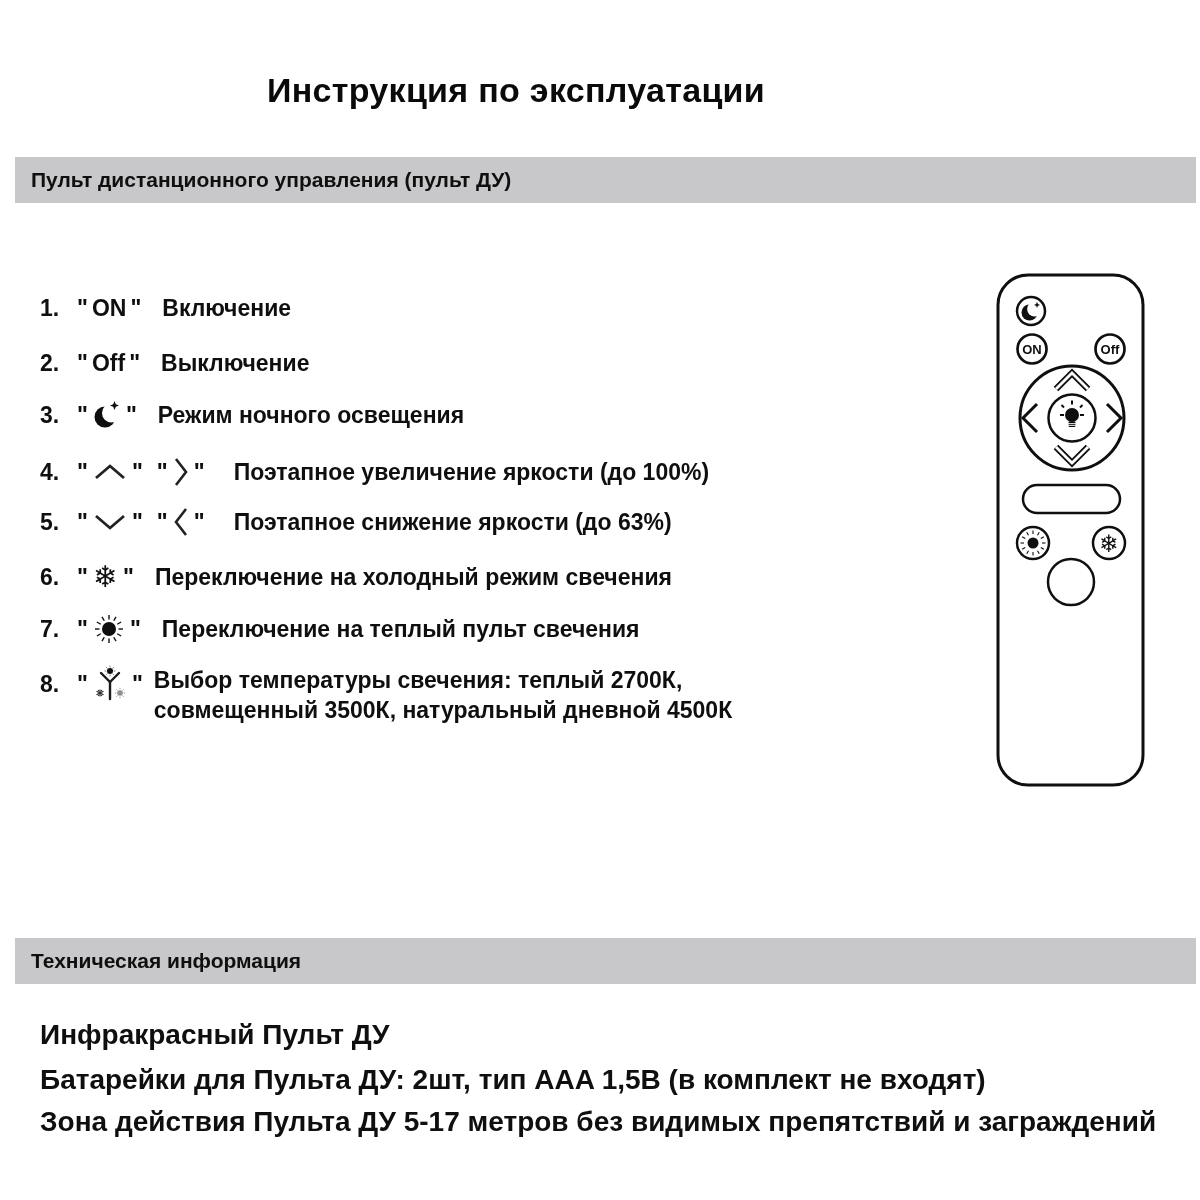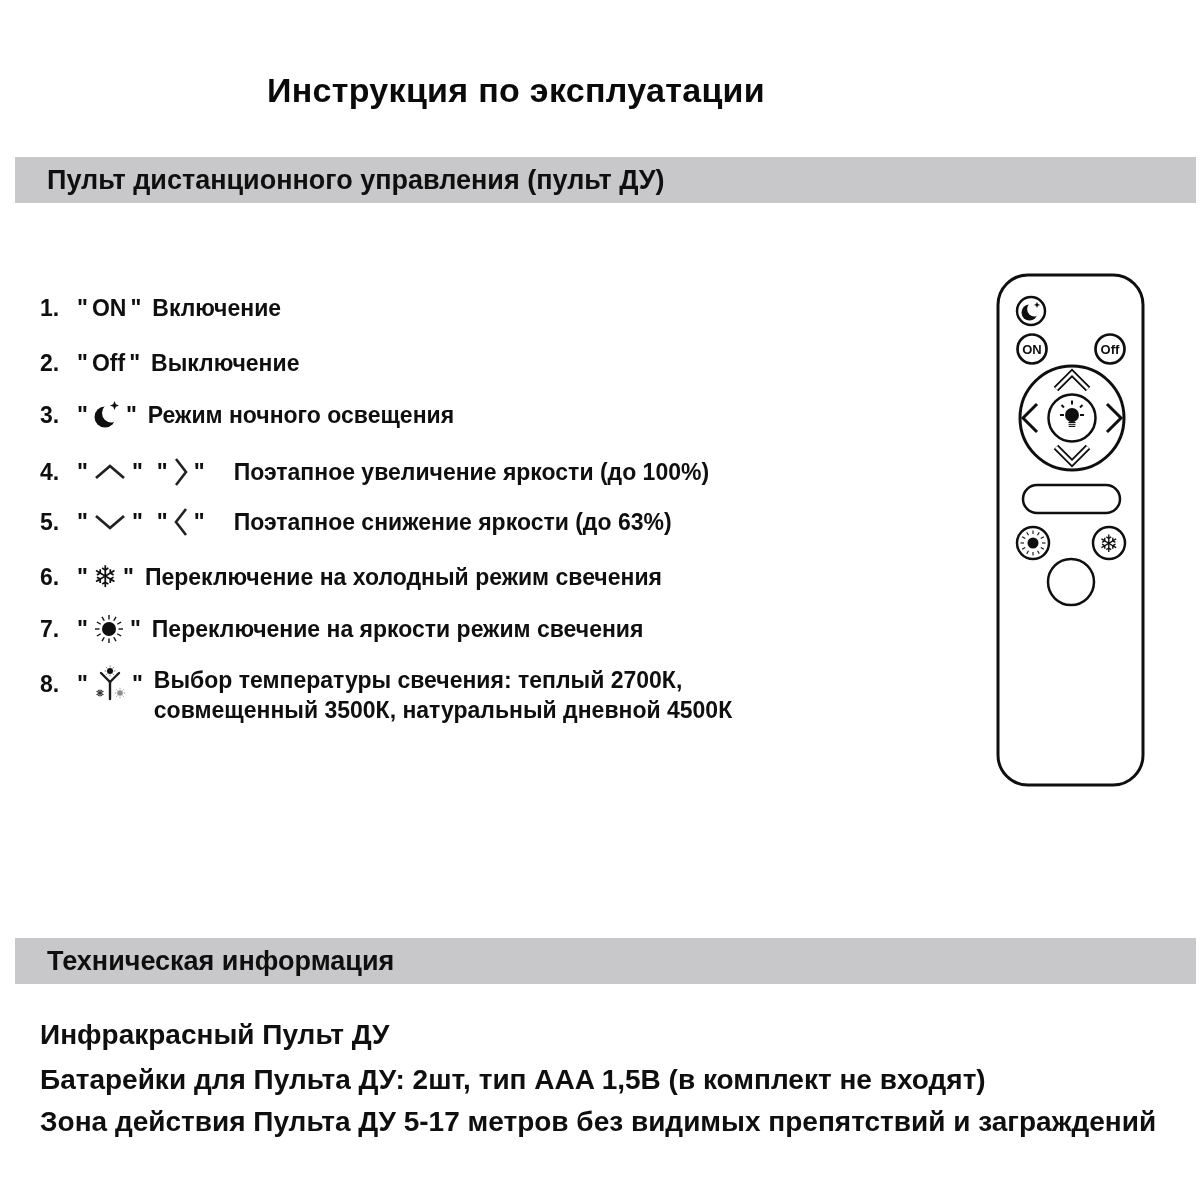--- a/index.html
+++ b/index.html
@@ -6,33 +6,33 @@
   #page{
     position:relative;width:1200px;height:1200px;background:#ffffff;overflow:hidden;
     font-family:"Liberation Sans","DejaVu Sans",sans-serif;font-weight:700;color:#111;
   }
   .title{
     position:absolute;top:70px;left:0;width:1032px;text-align:center;
     font-size:34px;line-height:40px;letter-spacing:.3px;color:#0a0a0a;
   }
   .bar{
     position:absolute;left:15px;width:1181px;background:#c8c8ca;
-    font-size:27px;color:#0f0f0f;display:flex;align-items:center;padding-left:32px;box-sizing:border-box;
+    font-size:21px;color:#0f0f0f;display:flex;align-items:center;padding-left:16px;box-sizing:border-box;
   }
   .bar1{top:157px;height:46px;}
   .bar2{top:938px;height:46px;}
   .li{
     position:absolute;left:40px;display:flex;align-items:center;
     font-size:23px;line-height:30px;white-space:nowrap;color:#0f0f0f;
   }
   .li .num{width:34px;flex:0 0 auto;}
   .li .q{padding:0 3px;}
   .li .key{padding:0 1px;}
   .li .icon{display:inline-flex;align-items:center;justify-content:center;margin:0 2px;}
-  .li .label{margin-left:8px;}
+  .li .label{margin-left:18px;}
   .li .label-far{margin-left:26px;}
   .grp2{margin-left:8px;display:inline-flex;align-items:center;}
   .snow-glyph{font-family:"DejaVu Sans",sans-serif;font-size:30px;line-height:30px;font-weight:400;}
   .li8{align-items:flex-start;}
   .li8 .lead{display:inline-flex;align-items:center;height:38px;}
   .li8 .lines{margin-left:8px;}
   .li8 .lines div{line-height:30px;}
   .tech-line{
     position:absolute;left:40px;font-size:28px;line-height:30px;white-space:nowrap;color:#0f0f0f;
   }
@@ -146,21 +146,21 @@
           <line x1="16" y1="2" x2="16" y2="6.5" transform="rotate(180 16 16)"></line>
           <line x1="16" y1="2" x2="16" y2="6.5" transform="rotate(210 16 16)"></line>
           <line x1="16" y1="2" x2="16" y2="6.5" transform="rotate(240 16 16)"></line>
           <line x1="16" y1="2" x2="16" y2="6.5" transform="rotate(270 16 16)"></line>
           <line x1="16" y1="2" x2="16" y2="6.5" transform="rotate(300 16 16)"></line>
           <line x1="16" y1="2" x2="16" y2="6.5" transform="rotate(330 16 16)"></line>
         </g>
       </svg>
     </span>
     <span class="q">"</span>
-    <span class="label">Переключение на яркости режим свечения</span>
+    <span class="label">Переключение на теплый пульт свечения</span>
   </div>
 
   <div class="li li8" style="top:665px">
     <span class="lead">
       <span class="num">8.</span>
       <span class="q">"</span>
       <span class="icon">
         <svg width="34" height="38" viewBox="0 0 34 38">
           <g stroke="#1a1a1a" stroke-width="2.4" stroke-linecap="round">
             <line x1="17" y1="17" x2="17" y2="34"></line>

